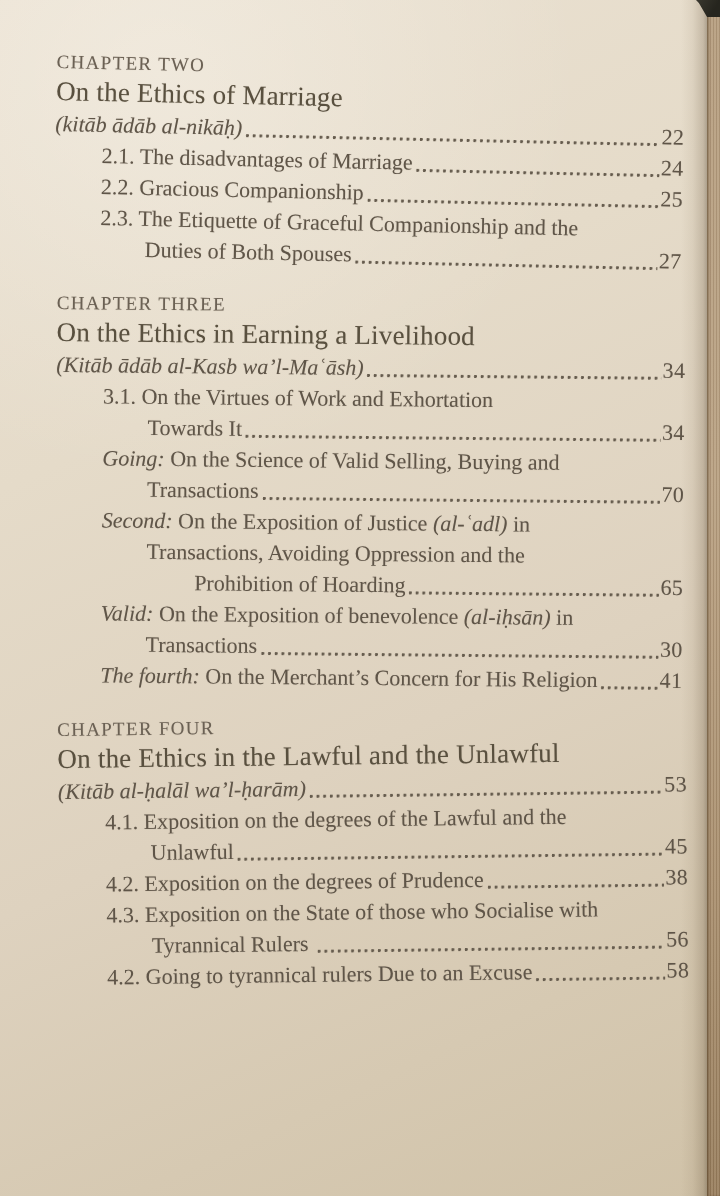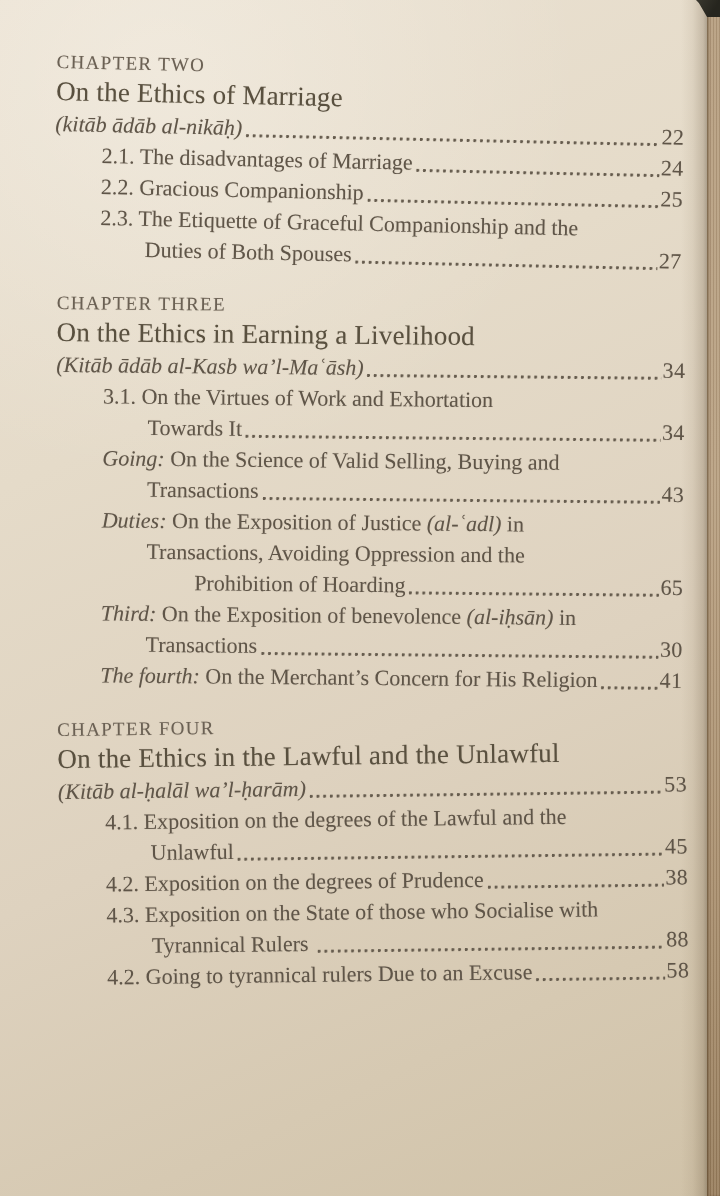--- a/index.html
+++ b/index.html
@@ -112,38 +112,38 @@
           <span class="leader"></span>
           <span class="pagenum">34</span>
         </div>
         <div class="row-line" style="padding-left: 47px;">
           <em class="seg">Going: </em>
           <span class="seg">On the Science of Valid Selling, Buying and</span>
         </div>
         <div class="row-line" style="padding-left: 92px;">
           <span class="seg">Transactions</span>
           <span class="leader"></span>
-          <span class="pagenum">43</span>
+          <span class="pagenum">70</span>
         </div>
         <div class="row-line" style="padding-left: 47px;">
-          <em class="seg">Duties: </em>
+          <em class="seg">Second: </em>
           <span class="seg">On the Exposition of Justice </span>
           <em class="seg">(al-ʿadl)</em>
           <span class="seg"> in</span>
         </div>
         <div class="row-line" style="padding-left: 92px;">
           <span class="seg">Transactions, Avoiding Oppression and the</span>
         </div>
         <div class="row-line" style="padding-left: 140px;">
           <span class="seg">Prohibition of Hoarding</span>
           <span class="leader"></span>
           <span class="pagenum">65</span>
         </div>
         <div class="row-line" style="padding-left: 47px;">
-          <em class="seg">Third: </em>
+          <em class="seg">Valid: </em>
           <span class="seg">On the Exposition of benevolence </span>
           <em class="seg">(al-iḥsān)</em>
           <span class="seg"> in</span>
         </div>
         <div class="row-line" style="padding-left: 92px;">
           <span class="seg">Transactions</span>
           <span class="leader"></span>
           <span class="pagenum">30</span>
         </div>
         <div class="row-line" style="padding-left: 47px;">
@@ -173,21 +173,21 @@
           <span class="seg">4.2. Exposition on the degrees of Prudence</span>
           <span class="leader"></span>
           <span class="pagenum">38</span>
         </div>
         <div class="row-line" style="padding-left: 47px;">
           <span class="seg">4.3. Exposition on the State of those who Socialise with</span>
         </div>
         <div class="row-line" style="padding-left: 92px;">
           <span class="seg">Tyrannical Rulers </span>
           <span class="leader"></span>
-          <span class="pagenum">88</span>
+          <span class="pagenum">56</span>
         </div>
         <div class="row-line" style="padding-left: 47px;">
           <span class="seg">4.2. Going to tyrannical rulers Due to an Excuse</span>
           <span class="leader"></span>
           <span class="pagenum">58</span>
         </div>
       </section>
     </div>
 </div>
 

